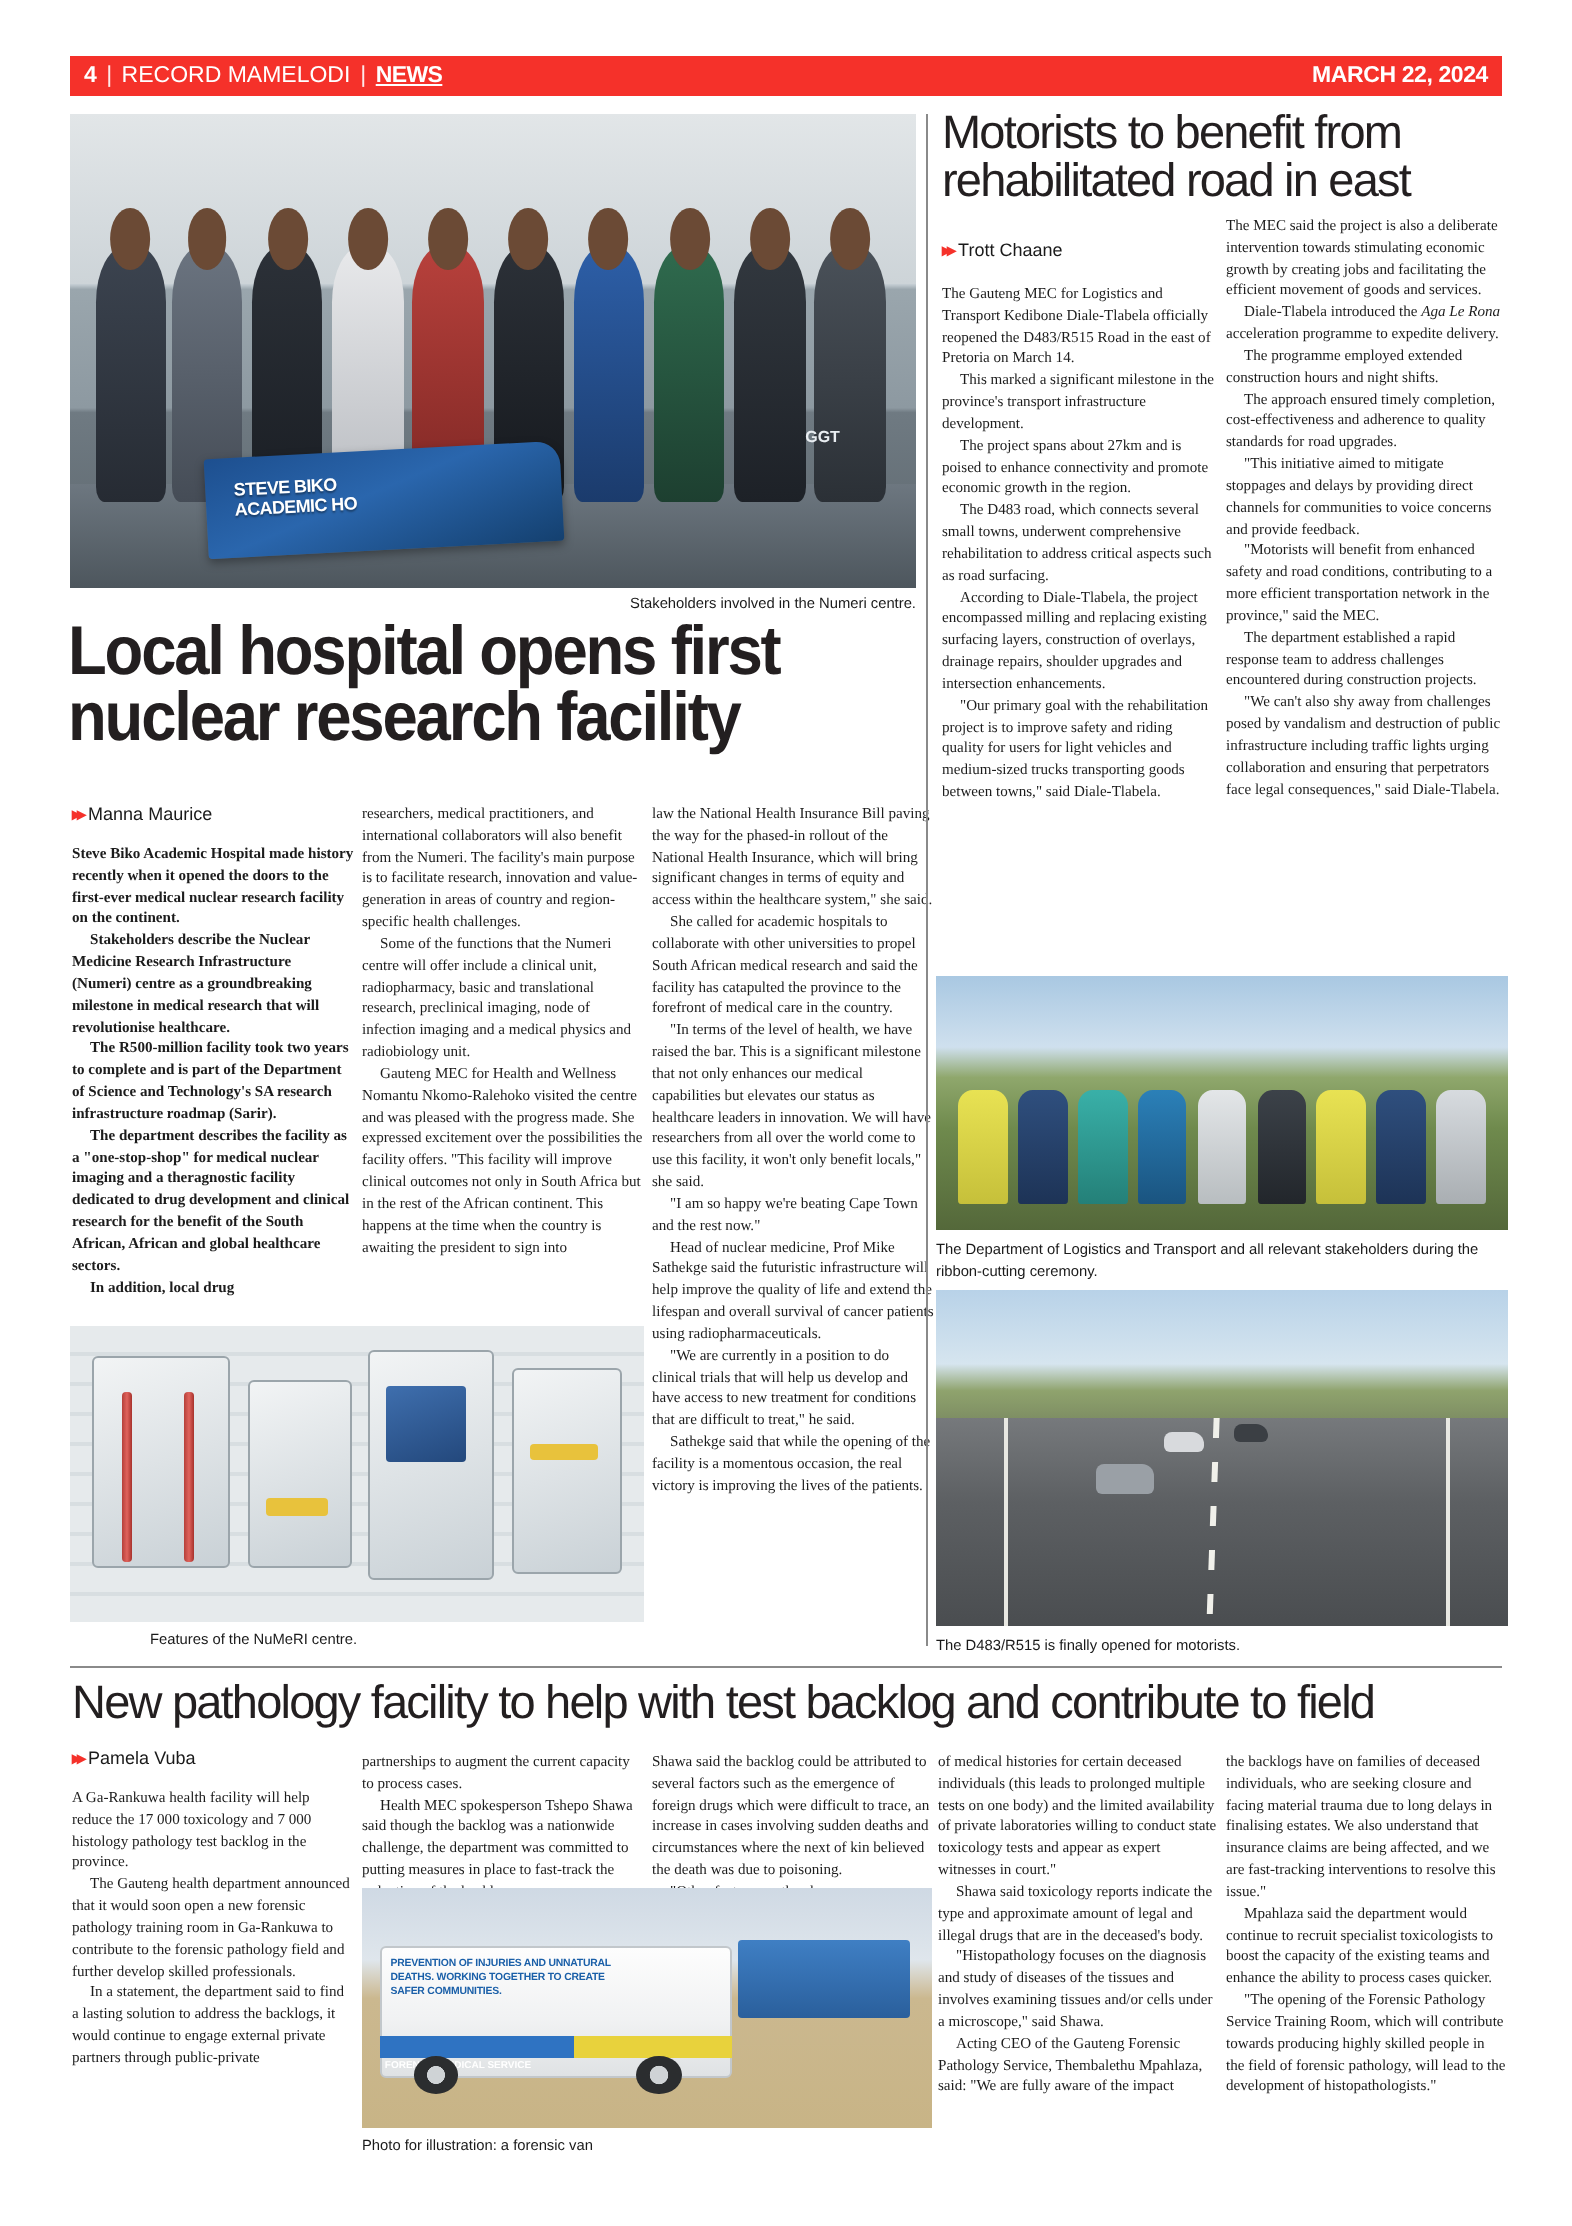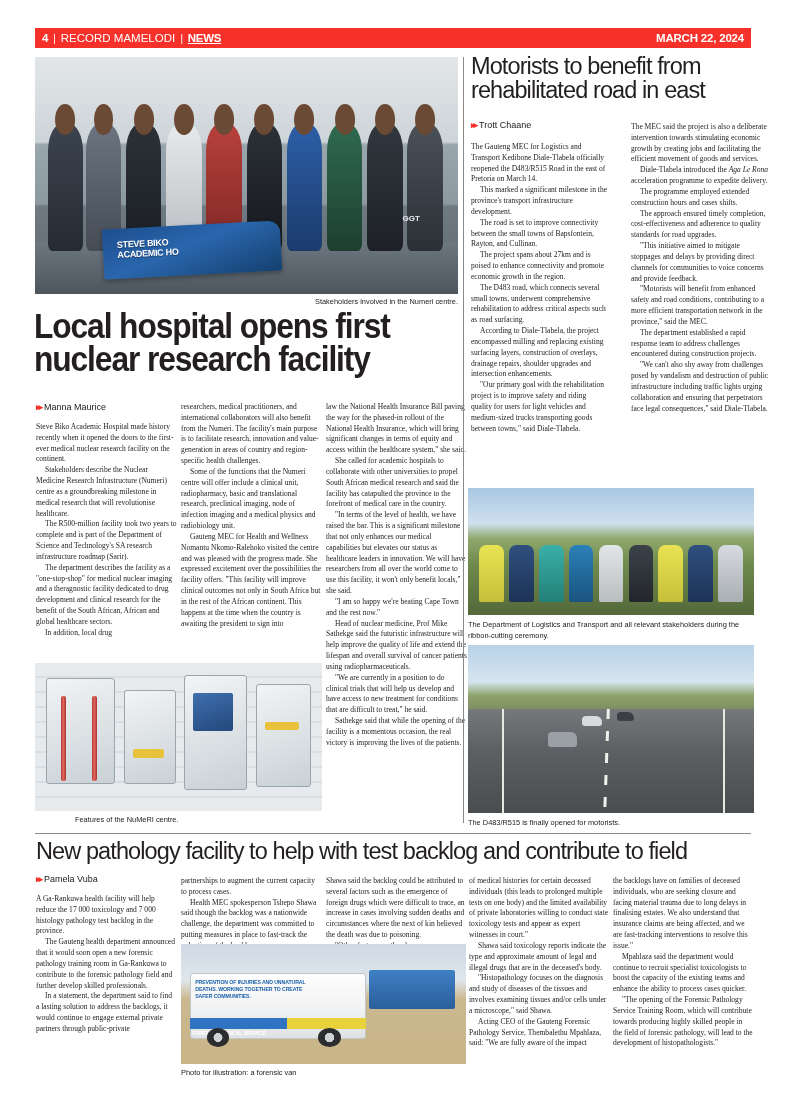--- a/index.html
+++ b/index.html
@@ -212,21 +212,21 @@
   <div class="hl-blocky" style="position:absolute;left:34px;top:310px;width:440px;font-size:34.5px;">
     <div>Local hospital opens first</div>
     <div>nuclear research facility</div>
   </div>
 
   <div class="byline" style="position:absolute;left:36px;top:402px;width:145px;">
     <span class="arrow">▸▸</span>
     <span>Manna Maurice</span>
   </div>
 
-  <div class="bodytext" style="position:absolute;left:36px;top:422px;width:141px;">
+  <div class="bodytext" style="position:absolute;left:36px;top:422px;width:141px;font-weight:bold;">
     <p class="first">Steve Biko Academic Hospital made history recently when it opened the doors to the first-ever medical nuclear research facility on the continent.</p>
     <p>Stakeholders describe the Nuclear Medicine Research Infrastructure (Numeri) centre as a groundbreaking milestone in medical research that will revolutionise healthcare.</p>
     <p>The R500-million facility took two years to complete and is part of the Department of Science and Technology's SA research infrastructure roadmap (Sarir).</p>
     <p>The department describes the facility as a "one-stop-shop" for medical nuclear imaging and a theragnostic facility dedicated to drug development and clinical research for the benefit of the South African, African and global healthcare sectors.</p>
     <p>In addition, local drug</p>
   </div>
 
   <div class="bodytext" style="position:absolute;left:181px;top:402px;width:141px;">
     <p class="first">researchers, medical practitioners, and international collaborators will also benefit from the Numeri. The facility's main purpose is to facilitate research, innovation and value-generation in areas of country and region-specific health challenges.</p>
     <p>Some of the functions that the Numeri centre will offer include a clinical unit, radiopharmacy, basic and translational research, preclinical imaging, node of infection imaging and a medical physics and radiobiology unit.</p>
@@ -265,31 +265,30 @@
   </div>
 
   <div class="byline" style="position:absolute;left:471px;top:120px;width:140px;">
     <span class="arrow">▸▸</span>
     <span>Trott Chaane</span>
   </div>
 
   <div class="bodytext" style="position:absolute;left:471px;top:142px;width:138px;">
     <p class="first">The Gauteng MEC for Logistics and Transport Kedibone Diale-Tlabela officially reopened the D483/R515 Road in the east of Pretoria on March 14.</p>
     <p>This marked a significant milestone in the province's transport infrastructure development.</p>
-    <p>The road is set to improve connectivity between the small towns of Bapsfontein, Rayton, and Cullinan.</p>
     <p>The project spans about 27km and is poised to enhance connectivity and promote economic growth in the region.</p>
     <p>The D483 road, which connects several small towns, underwent comprehensive rehabilitation to address critical aspects such as road surfacing.</p>
     <p>According to Diale-Tlabela, the project encompassed milling and replacing existing surfacing layers, construction of overlays, drainage repairs, shoulder upgrades and intersection enhancements.</p>
     <p>"Our primary goal with the rehabilitation project is to improve safety and riding quality for users for light vehicles and medium-sized trucks transporting goods between towns," said Diale-Tlabela.</p>
   </div>
 
-  <div class="bodytext" style="position:absolute;left:613px;top:122px;width:140px;margin-left:18px;">
+  <div class="bodytext" style="position:absolute;left:613px;top:108px;width:140px;">
     <p class="first">The MEC said the project is also a deliberate intervention towards stimulating economic growth by creating jobs and facilitating the efficient movement of goods and services.</p>
     <p>Diale-Tlabela introduced the <i>Aga Le Rona</i> acceleration programme to expedite delivery.</p>
-    <p>The programme employed extended construction hours and cases shifts.</p>
+    <p>The programme employed extended construction hours and night shifts.</p>
     <p>The approach ensured timely completion, cost-effectiveness and adherence to quality standards for road upgrades.</p>
     <p>"This initiative aimed to mitigate stoppages and delays by providing direct channels for communities to voice concerns and provide feedback.</p>
     <p>"Motorists will benefit from enhanced safety and road conditions, contributing to a more efficient transportation network in the province," said the MEC.</p>
     <p>The department established a rapid response team to address challenges encountered during construction projects.</p>
     <p>"We can't also shy away from challenges posed by vandalism and destruction of public infrastructure including traffic lights urging collaboration and ensuring that perpetrators face legal consequences," said Diale-Tlabela.</p>
   </div>
 
   <div class="photo ph-ribbon" style="position:absolute;left:468px;top:488px;width:286px;height:127px;">
     <div class="vests">
       <div class="v" style="background:linear-gradient(180deg,#e8e253,#c6c03a);"></div>

